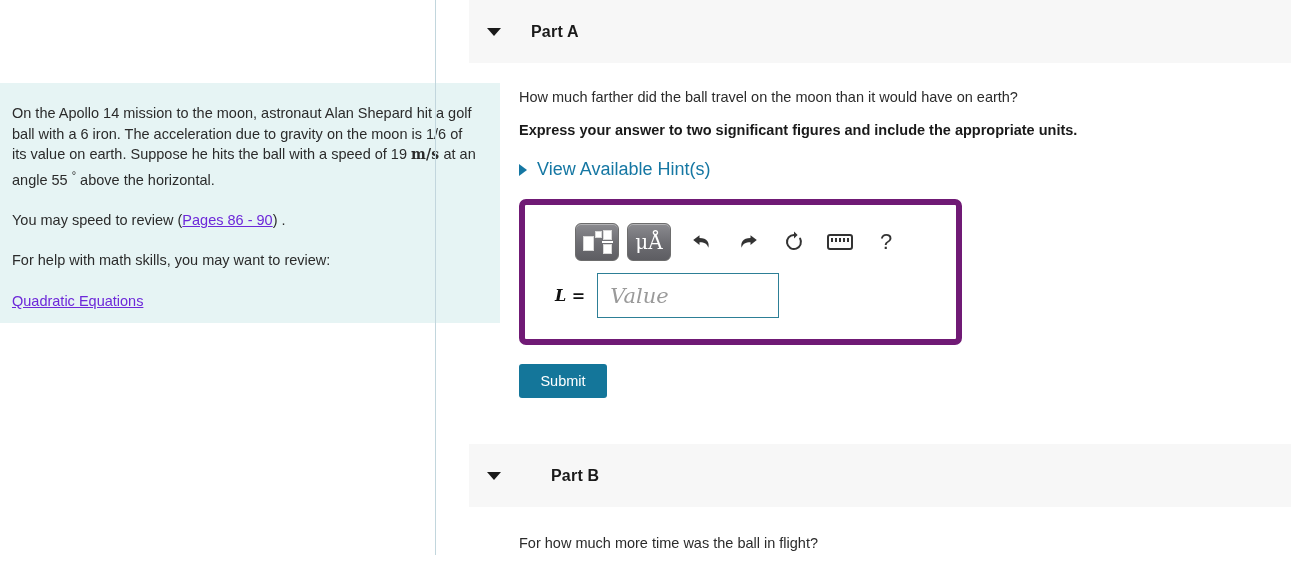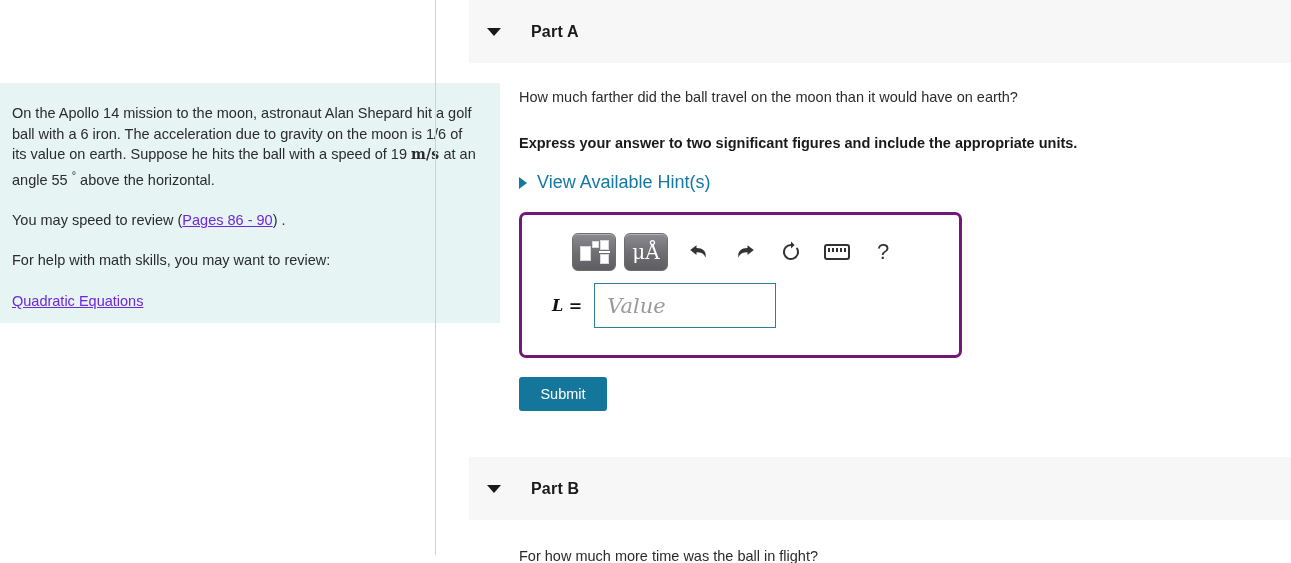--- a/index.html
+++ b/index.html
@@ -80,41 +80,41 @@
     letter-spacing: .2px;
   }
 
   .part-body { padding: 0 0 0 50px; }
   .question {
     font-size: 14.5px; color: #2b2b2b;
     margin: 26px 0 0 0;
   }
   .instruction {
     font-size: 14.5px; font-weight: 700; color: #1a1a1a;
-    margin: 30px 0 0 0;
+    margin: 17px 0 0 0;
   }
   .hints {
     display: inline-flex; align-items: center; gap: 10px;
     margin-top: 21px; cursor: pointer;
   }
   .hint-caret {
     width: 0; height: 0;
     border-top: 6px solid transparent;
     border-bottom: 6px solid transparent;
     border-left: 8px solid #1577a3;
   }
   .hint-text {
     color: #1577a3; font-size: 18px; font-weight: 400;
   }
 
   
   .answer-box {
     margin-top: 19px;
     width: 443px; height: 146px;
-    border: 3px solid #701a75;
+    border: 6px solid #701a75;
     border-radius: 7px;
     background: #fff;
     padding: 12px 12px 0 12px;
   }
   .toolbar { display: flex; align-items: center; height: 50px; padding-left: 38px; }
   .tb-btn {
     width: 44px; height: 38px;
     border-radius: 6px;
     border: 1px solid #6d6d6d;
     background: linear-gradient(to bottom, #8b8b8f 0%, #6f6f74 50%, #5d5d62 100%);
@@ -178,21 +178,21 @@
     margin-top: 19px;
     width: 88px; height: 34px;
     background: #14769a;
     color: #fff;
     font-size: 14.5px;
     border: 0; border-radius: 3px;
     cursor: pointer;
     font-family: "Liberation Sans", sans-serif;
   }
 
-  .part-b-header { margin-top: 46px; }
+  .part-b-header { margin-top: 46px; gap: 20px; }
   .question-b { font-size: 14.5px; color: #2b2b2b; margin: 28px 0 0 0; }
 </style>
 </head>
 <body>
 
 <div id="page">
 
   <div class="book-icon-wrap">
     <div class="book-page left"></div>
     <div class="book-page right"></div>

